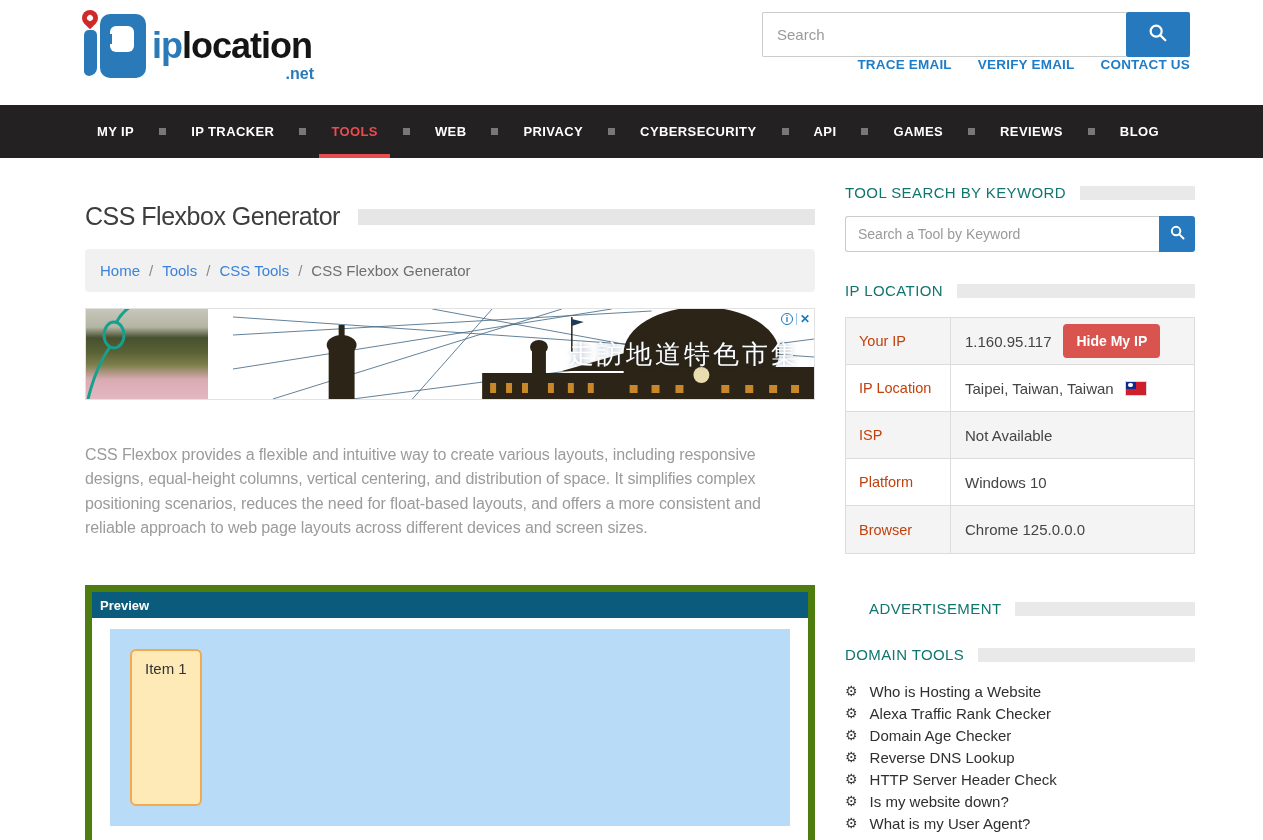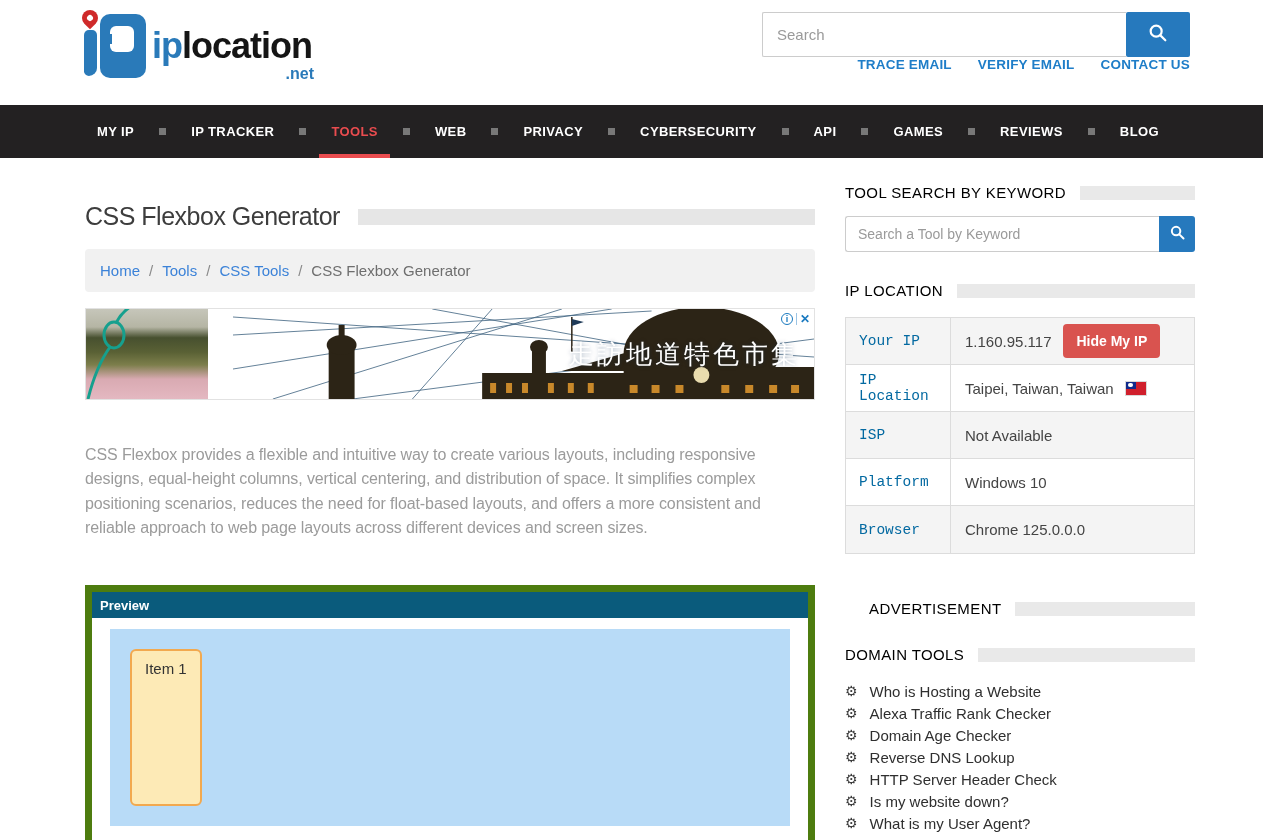--- a/index.html
+++ b/index.html
@@ -68,34 +68,34 @@
   .description { margin-top:43px; color:#9b9b9b; font-size:16px; line-height:1.52; letter-spacing:-.1px; }
 
   .preview-panel { margin-top:45px; border:7px solid #4d7c0f; border-radius:0; overflow:hidden; }
   .preview-header { height:26px; background:#0a5b7c; color:#fff; font-size:13px; font-weight:bold; display:flex; align-items:center; padding:0 8px; }
   .preview-body { padding:11px 18px 15px; background:#fff; }
   .flex-container { height:197px; background:#b8dbf7; display:flex; padding:20px;text-align:center; }
   .flex-item { background:#fdeab6; border:2px solid #f2a94f; border-radius:6px; padding:9px 13px; font-size:15px; color:#333; }
 
   
   .side-heading { display:flex; align-items:center; }
-  .side-heading span.txt { font-size:15px; color:#000000; letter-spacing:.4px; white-space:nowrap; }
+  .side-heading span.txt { font-size:15px; color:#0f766e; letter-spacing:.4px; white-space:nowrap; }
   .side-heading .bar { flex:1; height:14px; background:#e9e9e9; margin-left:14px; }
   .mt26 { margin-top:26px; } .mt30 { margin-top:30px; } .mt46 { margin-top:46px;margin-left:24px; } .mt29 { margin-top:29px; }
 
   .tool-search-row { margin-top:15px; display:flex; height:36px; }
   .tool-search-input { flex:1; border:1px solid #ccc; border-right:none; padding:0 12px; font-size:14px; color:#444; outline:none; border-radius:3px 0 0 3px; }
   .tool-search-input::placeholder { color:#9a9a9a; }
   .tool-search-btn { width:36px; background:#2679bd; border:none; cursor:pointer; display:flex; align-items:center; justify-content:center; border-radius:0 3px 3px 0; }
 
   .ip-table { margin-top:18px; border:1px solid #dcdcdc; }
   .ip-row { display:flex; min-height:47px; border-bottom:1px solid #dcdcdc; background:#fff; }
   .ip-row:last-child { border-bottom:none; }
   .ip-row.striped { background:#f4f4f4; }
-  .ip-cell-label { width:105px; border-right:1px solid #dcdcdc; display:flex; align-items:center; padding-left:13px; font-size:14.5px; color:#0369a1;font-family:Liberation Mono, monospace; }
+  .ip-cell-label { width:105px; border-right:1px solid #dcdcdc; display:flex; align-items:center; padding-left:13px; font-size:14.5px; color:#c2410c; }
   .ip-cell-value { flex:1; display:flex; align-items:center; padding-left:14px; font-size:15px; color:#444; gap:12px; }
   .hide-ip-btn { background:#d9534f; color:#fff; border:none; border-radius:4px; font-size:14px; font-weight:bold; padding:9px 13px; cursor:pointer; }
   .flag-tw { width:20px; height:13px; background:#d01f2c; position:relative; display:inline-block; box-shadow:0 0 0 1px rgba(0,0,0,.15); }
   .flag-tw::before { content:""; position:absolute; left:0; top:0; width:10px; height:7px; background:#102a8c; }
   .flag-tw::after { content:""; position:absolute; left:2.5px; top:1.2px; width:4.5px; height:4.5px; border-radius:50%; background:#fff; }
 
   .domain-list { list-style:none; margin-top:17px; }
   .domain-list li { display:flex; align-items:center; gap:12px; height:22px; }
   .gear { font-size:14px; color:#3c3c3c; line-height:1; }
   .domain-list a { color:#2f2f2f; font-size:15px; text-decoration:none; }

